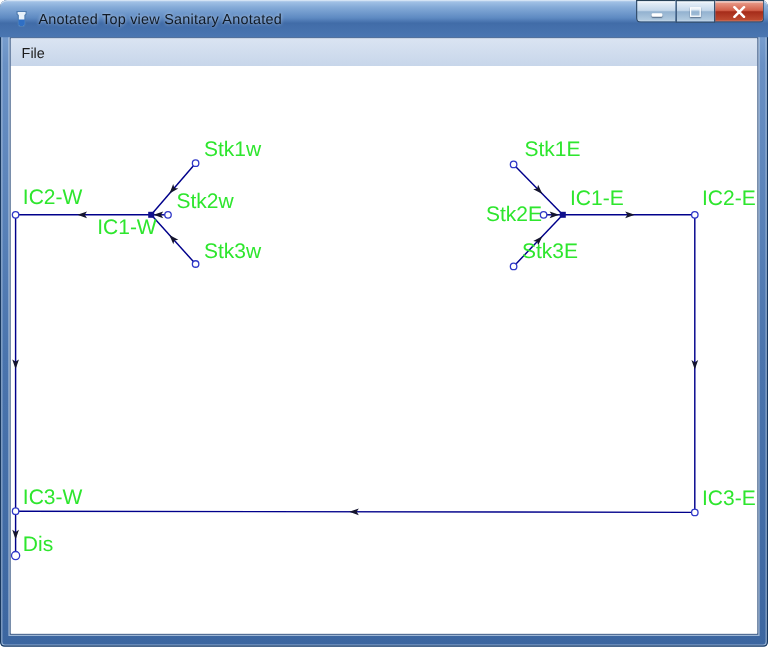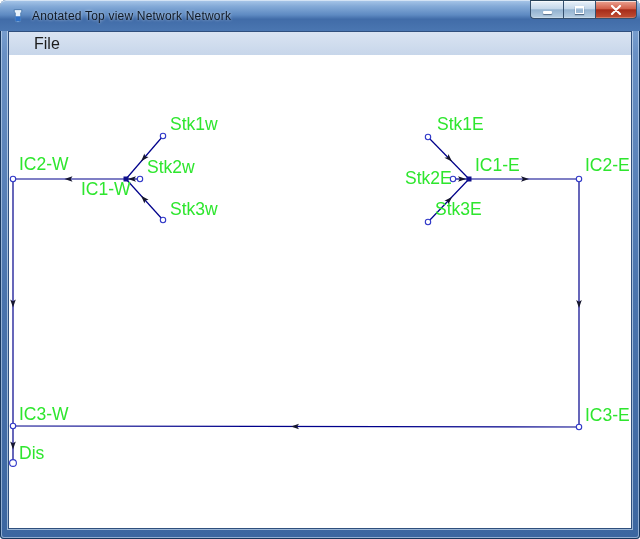--- a/index.html
+++ b/index.html
@@ -31,39 +31,39 @@
   .glyph-min{width:9px;height:3px;background:#fff;border-radius:1px;margin-top:6px;
     box-shadow:0 1px 1px rgba(20,40,70,.55);}
   .glyph-max{width:9px;height:8px;border:1px solid #fff;box-sizing:border-box;
     box-shadow:0 1px 1px rgba(20,40,70,.55), inset 0 1px 0 #fff;}
 
   .content{position:absolute;left:8px;right:8px;top:31px;bottom:10px;
     border:1px solid #2f4f7d;background:#fff;z-index:1;
     box-shadow:0 0 0 1px rgba(222,236,250,.6);}
   .menubar{height:23px;background:linear-gradient(180deg,#dae4f2 0%,#c7d6ea 100%);
     display:flex;align-items:center;}
-  .menu-item{font-size:16px;color:#1c1c1c;padding:3px 7px;margin-left:18px;}
+  .menu-item{font-size:12px;color:#1c1c1c;padding:3px 7px;margin-left:2px;}
   .client{position:absolute;left:0;right:0;top:23px;bottom:0;background:#ffffff;}
 
   
   #network{position:absolute;inset:0;width:640px;height:539px;z-index:5;pointer-events:none;}
 </style>
 </head>
 <body>
 
 <div class="window">
 
   <div class="titlebar">
     <span class="app-icon">
       <svg viewBox="0 0 16 16" width="16" height="16">
         <path d="M4.2 1.6 h7.6 v2.2 l-1 .9 v7.3 a2.1 2.1 0 0 1 -2.1 2.1 h-1.4 a2.1 2.1 0 0 1 -2.1 -2.1 V4.7 l-1 -.9 z" fill="#e7f1fa" stroke="#4f7cb0" stroke-width="1"></path>
         <path d="M5.3 8.2 h5.4 v3.7 a1.7 1.7 0 0 1 -1.7 1.7 h-2 a1.7 1.7 0 0 1 -1.7 -1.7 z" fill="#2f6fc4"></path>
       </svg>
     </span>
-    <span class="title-text">Anotated Top view Network Network</span>
+    <span class="title-text">Anotated Top view Sanitary Anotated</span>
     <div class="win-buttons">
       <div class="winbtn gray btn-min">
         <span class="glyph-min"></span>
       </div>
       <div class="winbtn gray btn-max">
         <span class="glyph-max"></span>
       </div>
       <div class="winbtn btn-close">
         <svg viewBox="0 0 12 10" width="12" height="10">
           <path d="M2 1 L10 9 M10 1 L2 9" stroke="#ffffff" stroke-width="2.1" stroke-linecap="round" fill="none"></path>

